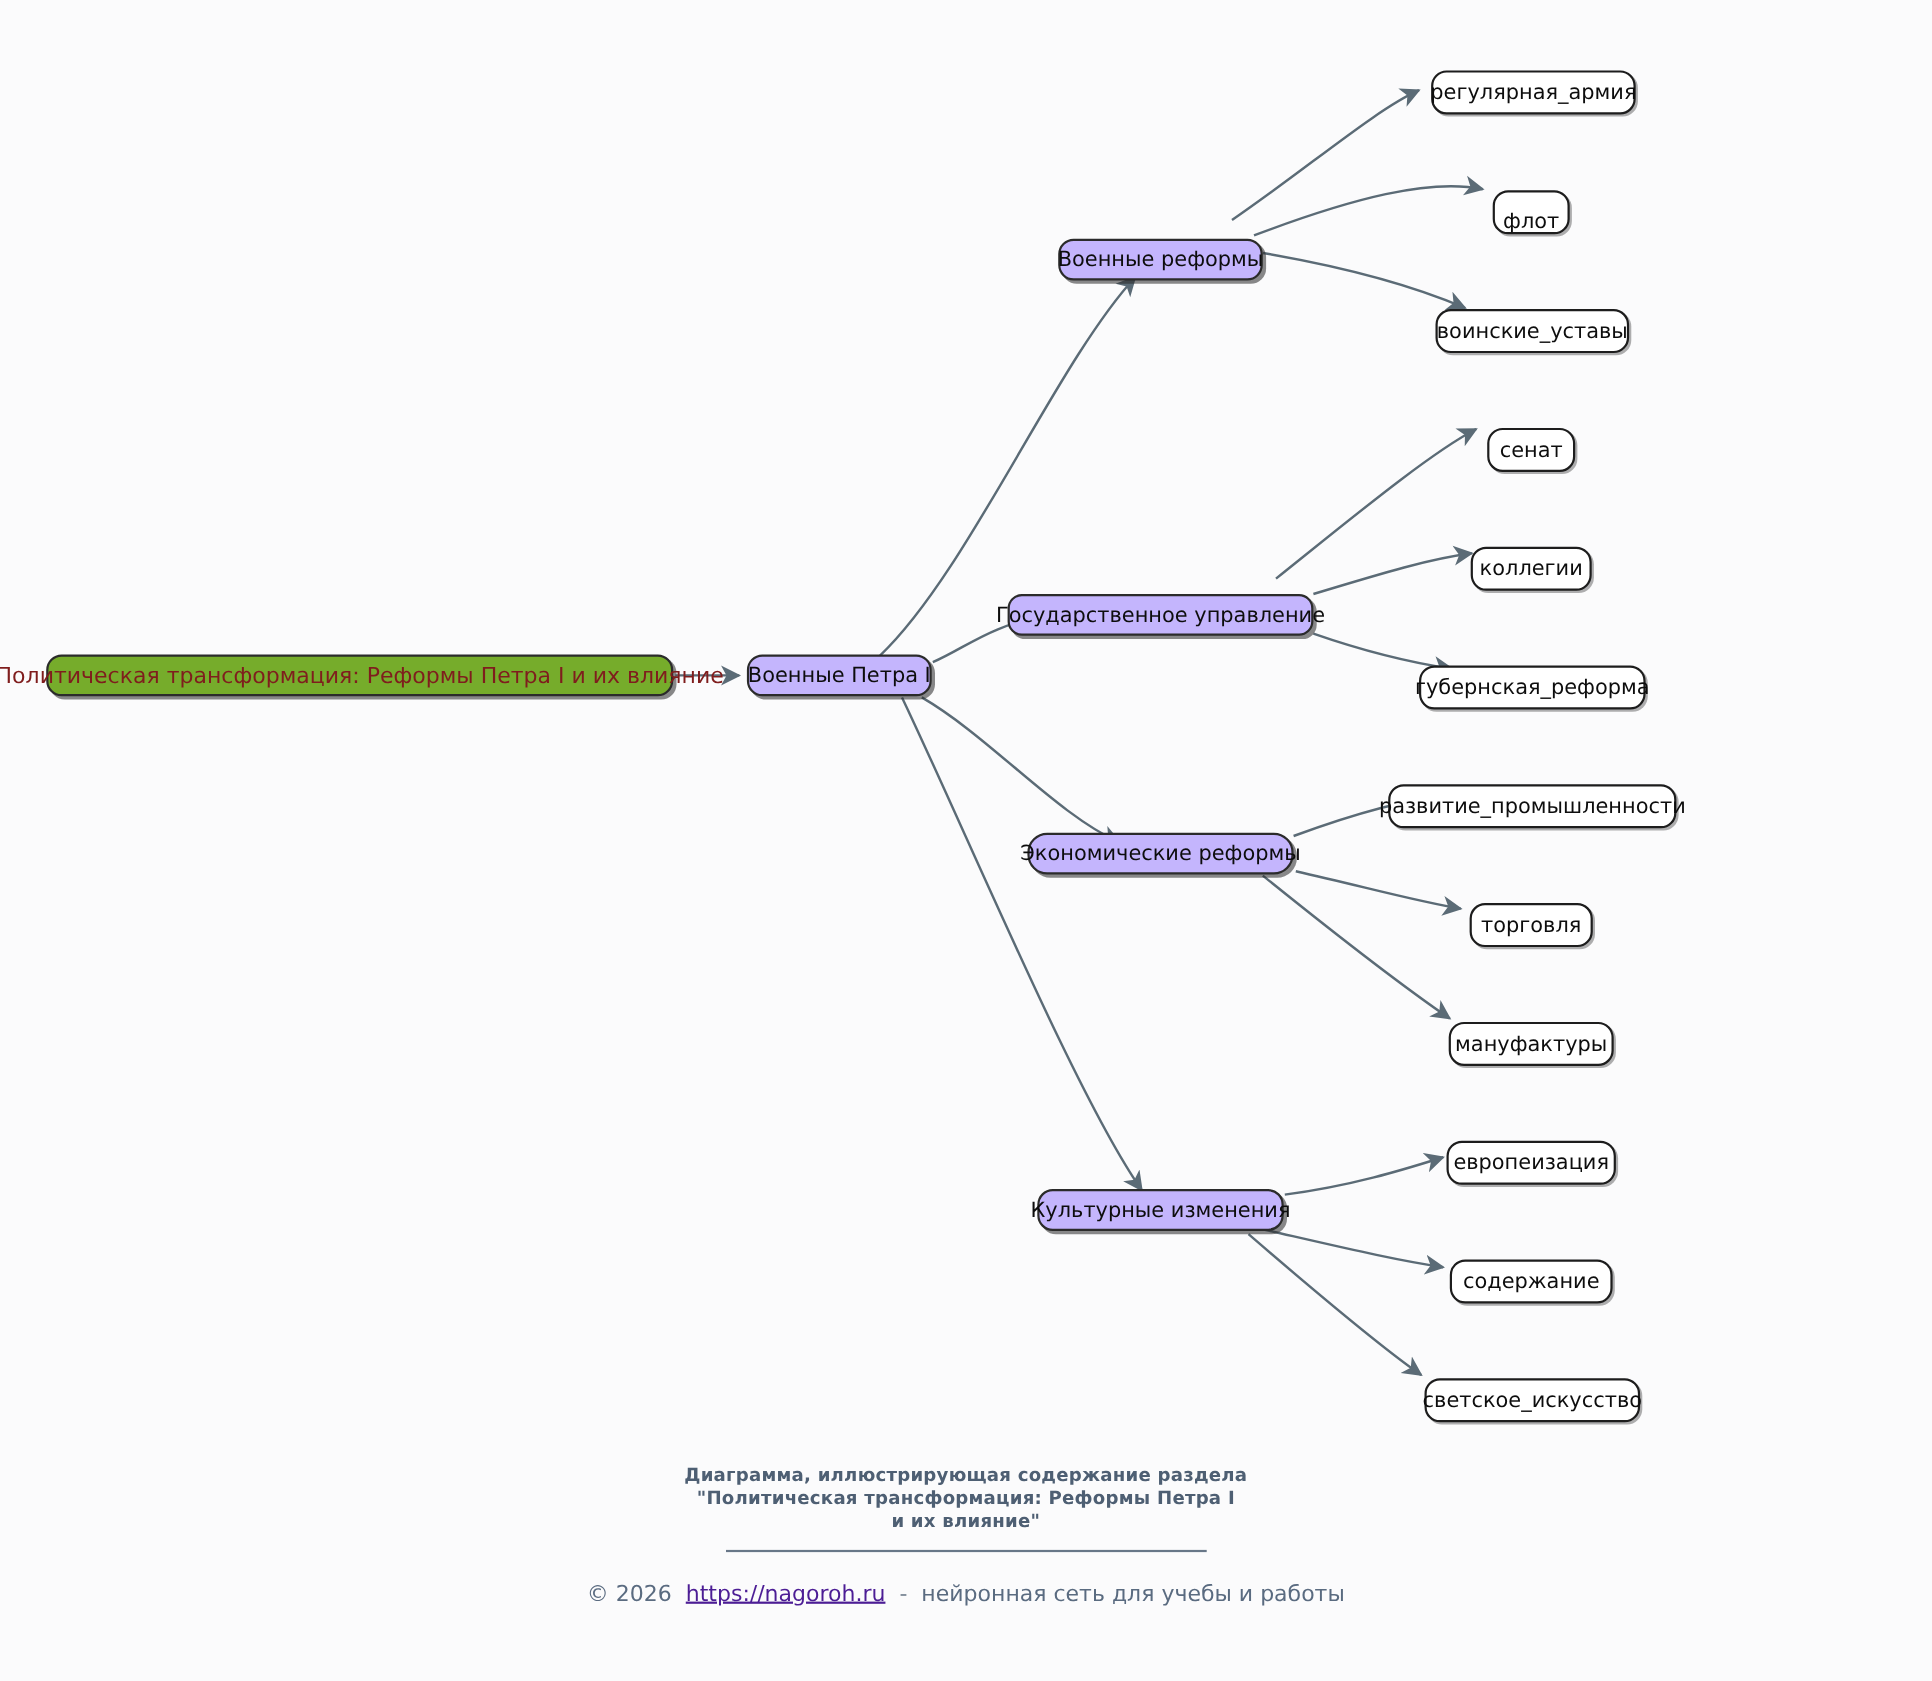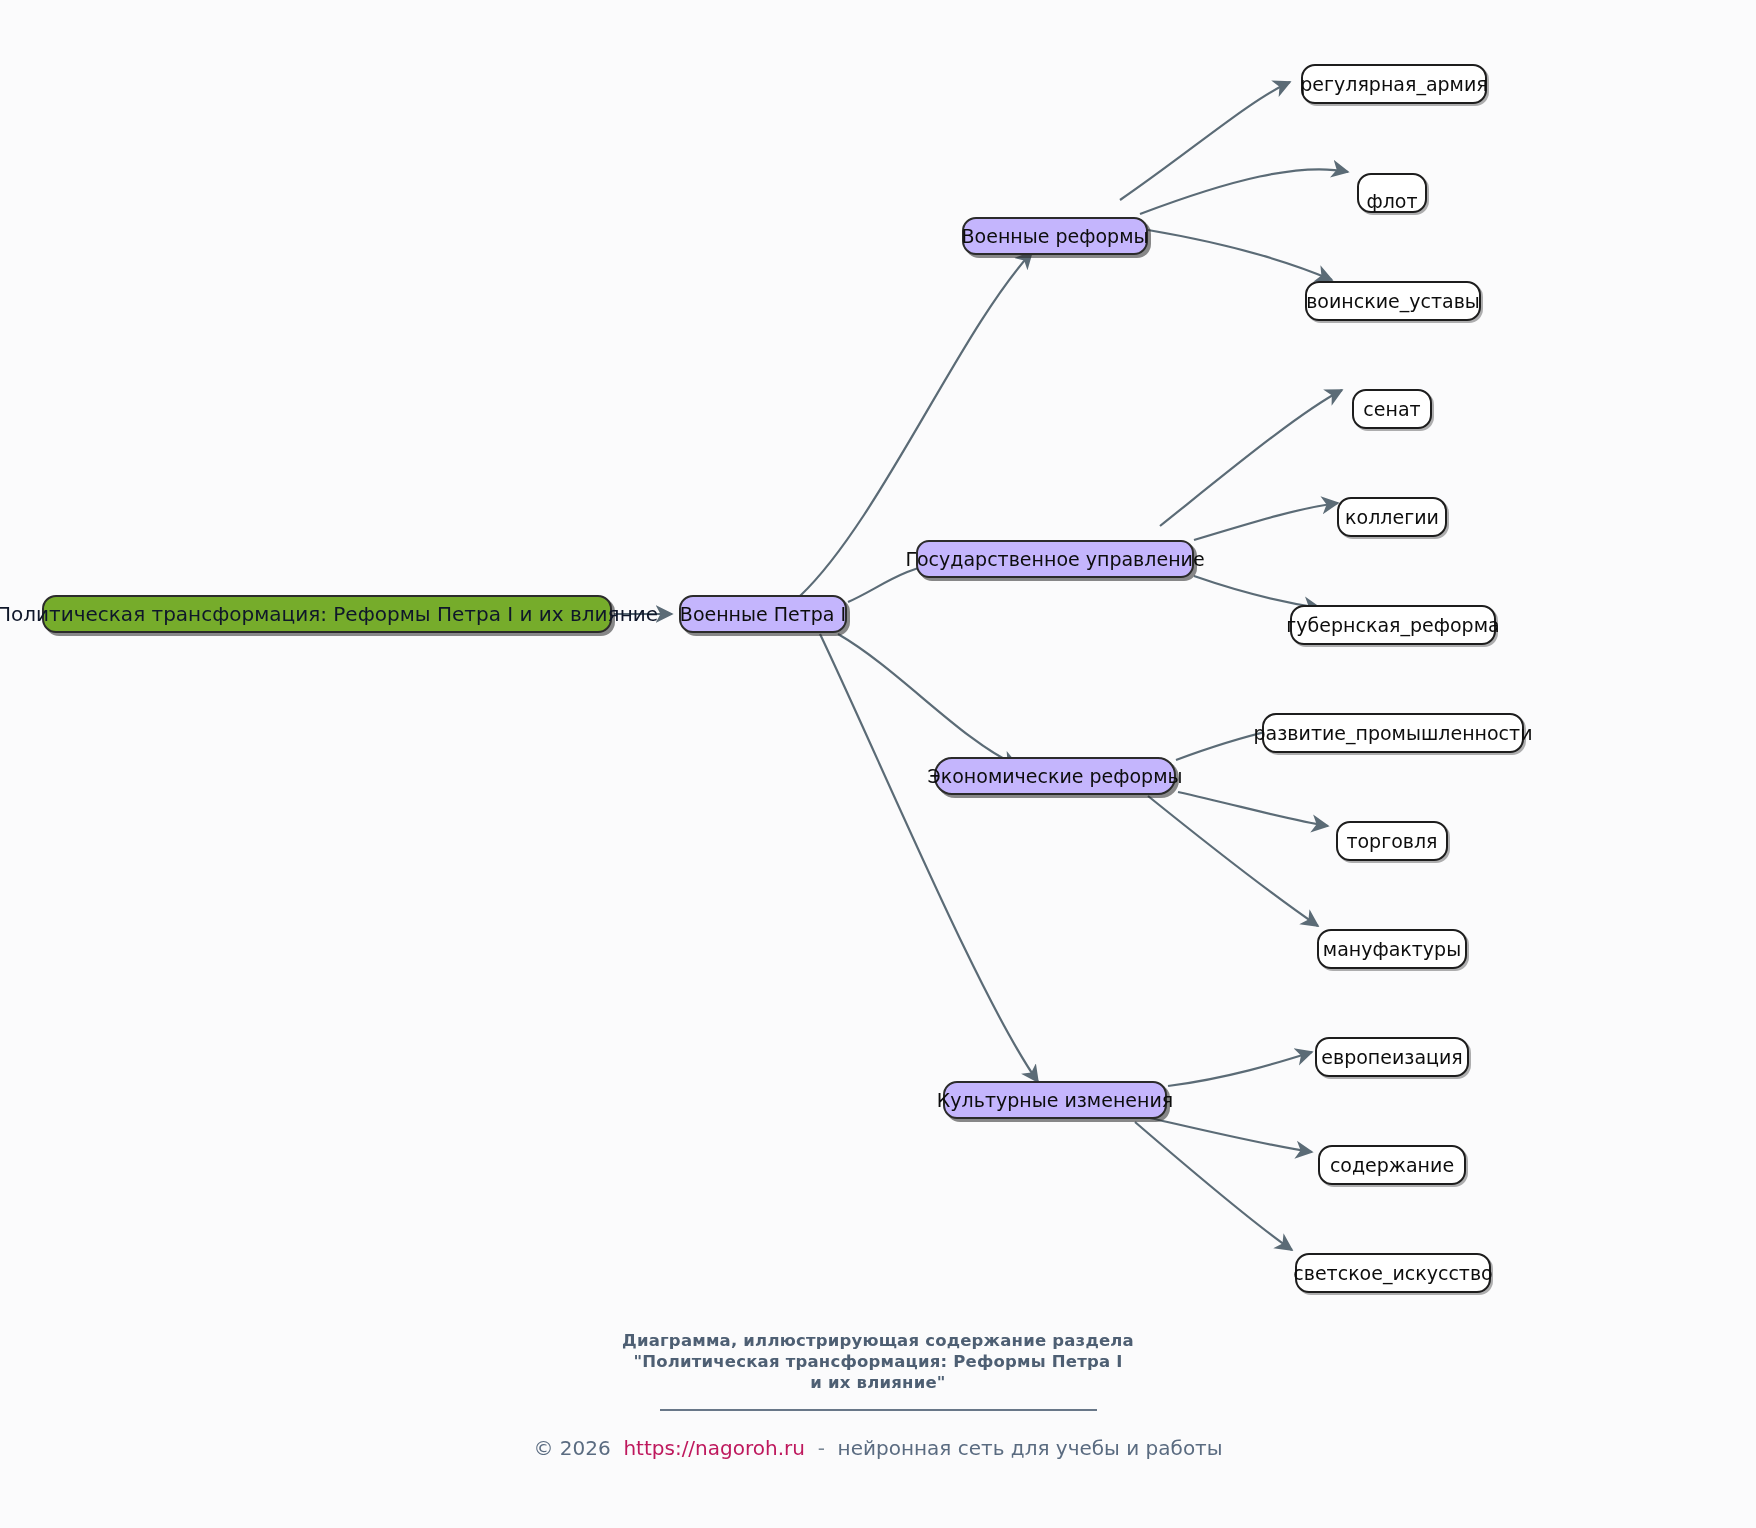--- a/index.html
+++ b/index.html
@@ -43,21 +43,21 @@
   }
   .node .label {
     display: block;
     line-height: 1;
   }
 
   .node.root {
     background: #76ac2b;
     border: 2px solid #2b2b2b;
     border-radius: 14px;
-    color: #0f172a;
+    color: #7f1d1d;
     font-size: 20px;
     padding: 0 16px;
     height: 38px;
     box-shadow: 3px 3px 0 rgba(40,40,40,0.55);
   }
   .node.branch {
     background: #c4b5fd;
     border: 2px solid #2b2b2b;
     border-radius: 14px;
     color: #0d0d0d;
@@ -103,21 +103,21 @@
   #footer-line {
     position: absolute;
     left: 0;
     top: 1436px;
     width: 1756px;
     text-align: center;
     color: #5a6b80;
     font-size: 20px;
   }
   #footer-line .sep { color: #7a8795; }
-  #footer-line .url { color: #be185d; }
+  #footer-line .url { color: #4c1d95; text-decoration: underline; }
 </style>
 </head>
 <body>
 
 <div id="canvas">
 
   <svg id="edge-layer" viewBox="0 0 1756 1528" xmlns="http://www.w3.org/2000/svg">
     <defs>
       <marker id="arrow" viewBox="0 0 12 12" refX="10" refY="6" markerWidth="9" markerHeight="9" orient="auto-start-reverse">
         <path d="M 0 0.5 L 11 6 L 0 11.5 L 3 6 Z" fill="#5b6b76"></path>

